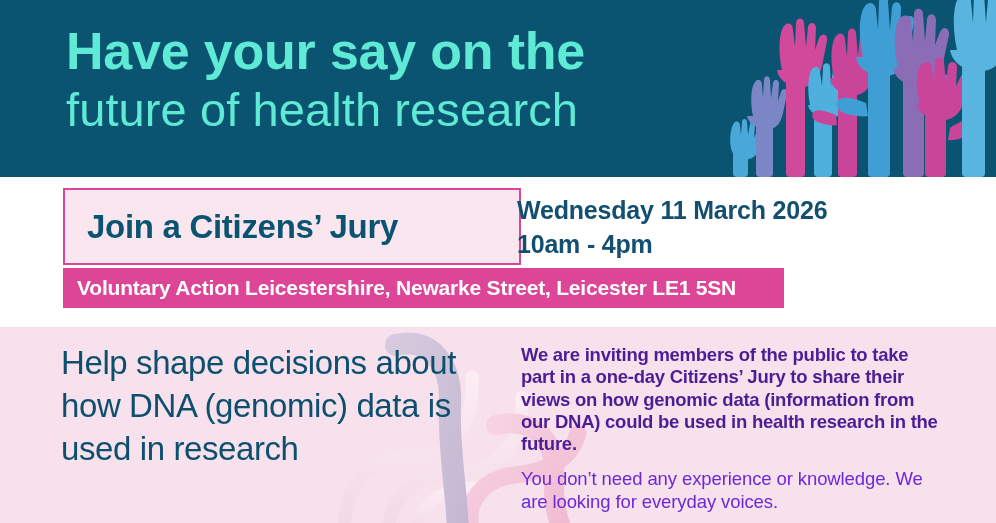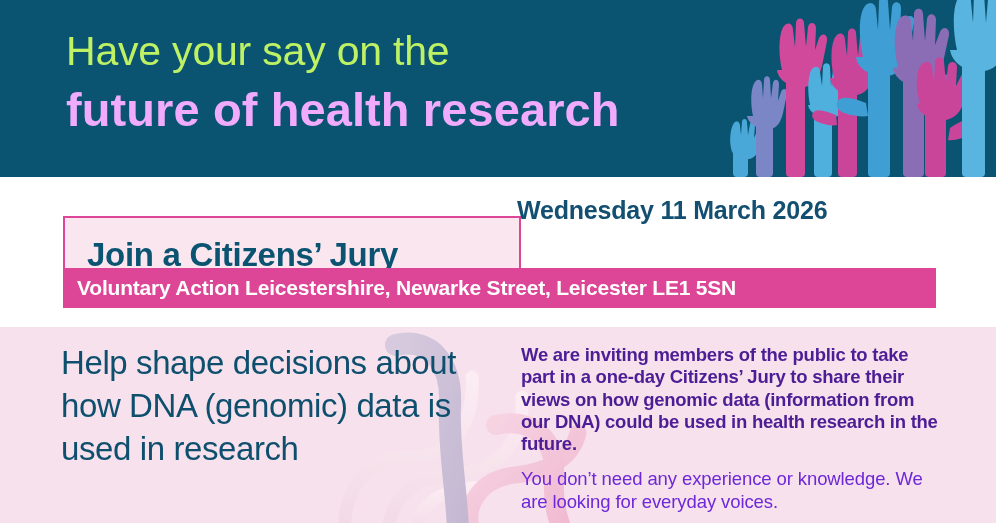--- a/index.html
+++ b/index.html
@@ -11,50 +11,50 @@
   }
   .poster{position:relative;width:996px;height:523px;overflow:hidden;background:#fff;}
 
   
   .header{
     position:absolute;left:0;top:0;width:996px;height:177px;
     background:#0a5472;overflow:hidden;
   }
   .title-wrap{position:absolute;left:66px;top:22px;width:690px;}
   .title-l1{
-    font-size:41px;font-weight:400;color:#bef264;
+    font-size:52px;font-weight:700;color:#5eead4;
     line-height:58px;letter-spacing:-0.2px;white-space:nowrap;
   }
   .title-l2{
-    font-size:47px;font-weight:700;color:#f0abfc;
+    font-size:47px;font-weight:400;color:#5eead4;
     line-height:60px;letter-spacing:0.1px;white-space:nowrap;
   }
   .hands{position:absolute;right:0;top:0;width:276px;height:177px;}
 
   
   .midband{position:absolute;left:0;top:177px;width:996px;height:150px;background:#ffffff;}
 
   .join-box{
     position:absolute;left:63px;top:188px;width:458px;height:77px;
     background:#fae6ef;border:2.5px solid #dd4596;box-sizing:border-box;
-    display:flex;align-items:center;margin-top:28px;
+    display:flex;align-items:center;
   }
   .join-text{
     font-size:33px;font-weight:700;color:#0a5472;
     letter-spacing:-0.3px;padding-left:22px;white-space:nowrap;
   }
 
   .when{position:absolute;left:517px;top:193px;width:420px;}
   .when-line{
     font-size:25px;font-weight:700;color:#134f70;
     line-height:34px;letter-spacing:-0.2px;white-space:nowrap;
   }
 
   .address-bar{
-    position:absolute;left:63px;top:268px;width:873px;height:40px;
+    position:absolute;left:63px;top:268px;width:721px;height:40px;
     background:#dd4596;display:flex;align-items:center;
   }
   .address-text{
     font-size:21px;font-weight:700;color:#ffffff;
     letter-spacing:-0.2px;padding-left:14px;white-space:nowrap;
   }
 
   
   .pinksec{
     position:absolute;left:0;top:327px;width:996px;height:196px;
@@ -144,20 +144,21 @@
   </div>
 
   <div class="midband"></div>
 
   <div class="join-box">
     <span class="join-text">Join a Citizens’ Jury</span>
   </div>
 
   <div class="when">
     <div class="when-line">Wednesday 11 March 2026</div>
+    <div class="when-line">10am - 4pm</div>
   </div>
 
   <div class="address-bar">
     <span class="address-text">Voluntary Action Leicestershire, Newarke Street, Leicester LE1 5SN</span>
   </div>
 
   <div class="pinksec">
 
     <svg class="dna" viewBox="0 0 290 240">
       <defs>

